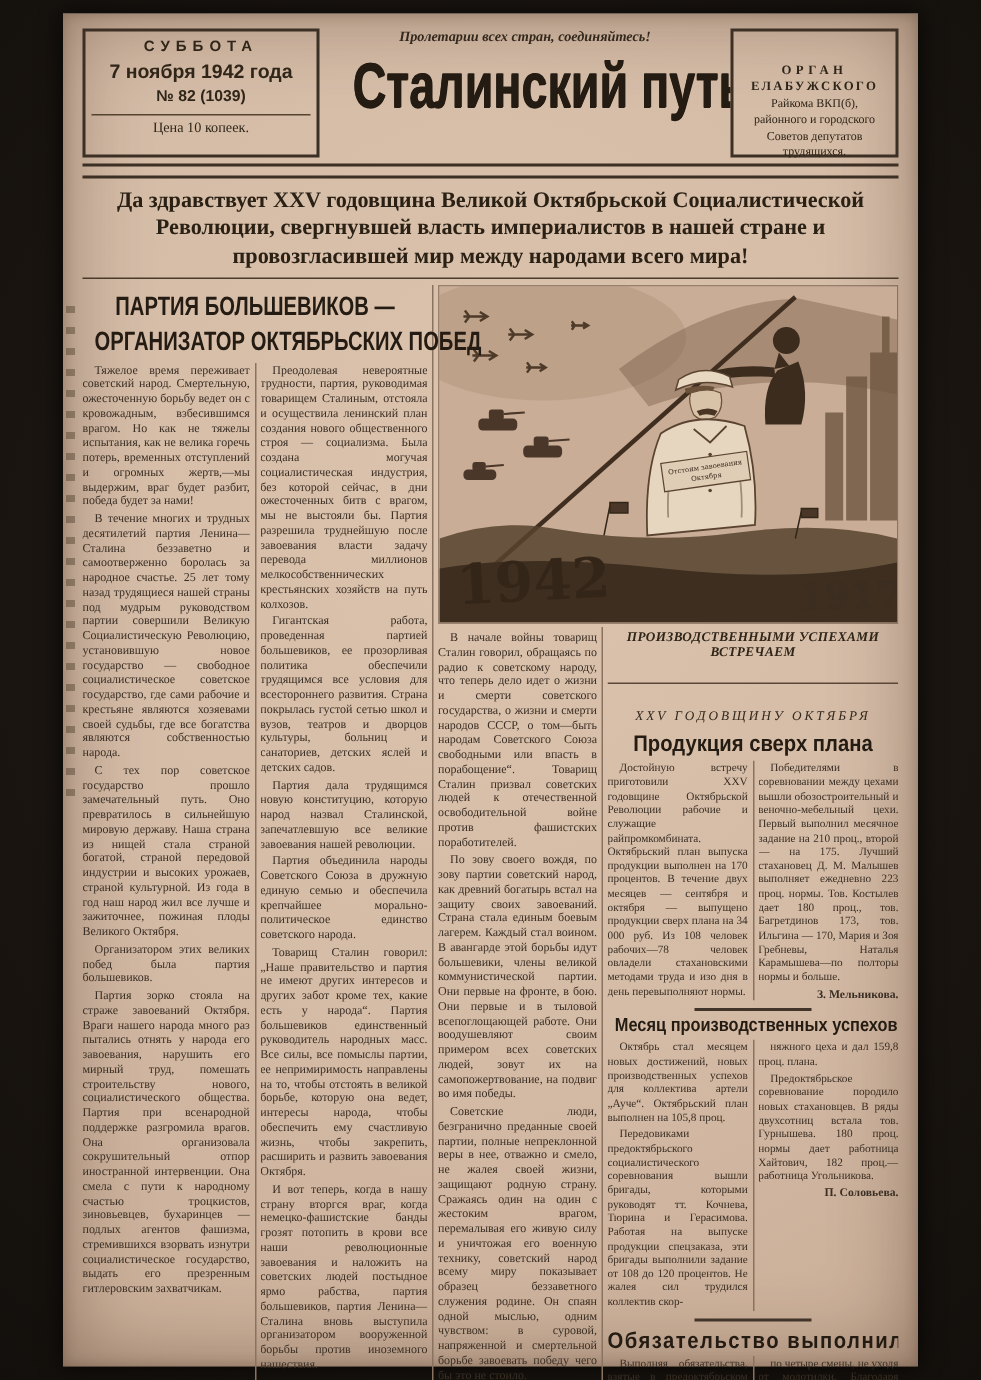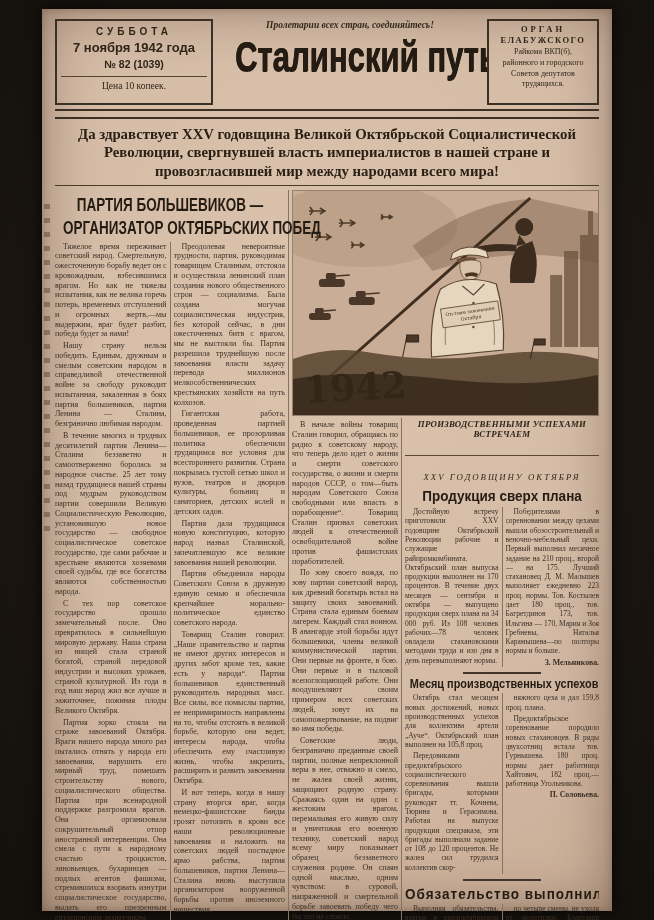--- a/index.html
+++ b/index.html
@@ -31,21 +31,21 @@
   .issue-number{font-family:"Liberation Sans",sans-serif;font-size:10.5px;font-weight:bold;margin-top:3px;}
   .issue-price{font-size:9.5px;margin-top:6px;padding-top:4px;border-top:1px solid #55422f;}
   .masthead-center{flex:1;text-align:center;overflow:hidden;}
   .slogan{font-size:9.5px;font-style:italic;font-weight:bold;color:#33281c;margin-top:1px;}
   .paper-title{
     font-family:"Liberation Sans",sans-serif;font-weight:bold;font-size:37px;color:#241b12;
     white-space:nowrap;transform:scale(.84,1.14);transform-origin:50% 40%;margin-top:6px;
     text-shadow:.6px 0 0 #241b12, 0 .4px 0 #241b12;letter-spacing:0px;
   }
   .organ-box{
-    width:112px;border:2px solid #3c2f23;padding:3px 3px;box-sizing:border-box;
+    width:112px;border:2px solid #3c2f23;padding:20px 3px;box-sizing:border-box;
     text-align:center;color:#2f2518;flex:none;font-size:8px;line-height:1.35;
   }
   .organ-box p{margin:0;}
   .organ-box p:nth-child(1){font-weight:bold;letter-spacing:3px;font-size:8.5px;}
   .organ-box p:nth-child(2){font-weight:bold;letter-spacing:1.5px;font-size:8.5px;}
   .double-rule{height:6px;border-top:2px solid #3c2f23;border-bottom:2px solid #3c2f23;margin-top:4px;}
   
   .banner{
     text-align:center;font-weight:bold;font-size:14.8px;line-height:1.24;color:#2a2014;
     padding:6px 2px 5px;
@@ -123,23 +123,23 @@
   <div class="content">
 
     <div class="left-block">
       <div class="lead-title">
         <div>ПАРТИЯ БОЛЬШЕВИКОВ —</div>
         <div>ОРГАНИЗАТОР ОКТЯБРЬСКИХ ПОБЕД</div>
       </div>
       <div class="cols">
         <div class="col">
             <p>Тяжелое время переживает советский народ. Смертельную, ожесточенную борьбу ведет он с кровожадным, взбесившимся врагом. Но как не тяжелы испытания, как не велика горечь потерь, временных отступлений и огромных жертв,—мы выдержим, враг будет разбит, победа будет за нами!</p>
-            <p>Нашу страну нельзя победить. Единым, дружным и смелым советским народом в справедливой отечественной войне за свободу руководит испытанная, закаленная в боях партия большевиков, партия Ленина — Сталина, безгранично любимая народом.</p>
             <p>В течение многих и трудных десятилетий партия Ленина—Сталина беззаветно и самоотверженно боролась за народное счастье. 25 лет тому назад трудящиеся нашей страны под мудрым руководством партии совершили Великую Социалистическую Революцию, установившую новое государство — свободное социалистическое советское государство, где сами рабочие и крестьяне являются хозяевами своей судьбы, где все богатства являются собственностью народа.</p>
-            <p>С тех пор советское государство прошло замечательный после. Оно превратилось в сильнейшую мировую державу. Наша страна из нищей стала страной богатой, страной передовой индустрии и высоких урожаев, страной культурной. Из года в год наш народ жил все лучше и зажиточнее, пожиная плоды Великого Октября.</p>
+            <p>С тех пор советское государство прошло замечательный путь. Оно превратилось в сильнейшую мировую державу. Наша страна из нищей стала страной богатой, страной передовой индустрии и высоких урожаев, страной культурной. Из года в год наш народ жил все лучше и зажиточнее, пожиная плоды Великого Октября.</p>
+            <p>Организатором этих великих побед была партия большевиков.</p>
             <p>Партия зорко стояла на страже завоеваний Октября. Враги нашего народа много раз пытались отнять у народа его завоевания, нарушить его мирный труд, помешать строительству нового, социалистического общества. Партия при всенародной поддержке разгромила врагов. Она организовала сокрушительный отпор иностранной интервенции. Она смела с пути к народному счастью троцкистов, зиновьевцев, бухаринцев — подлых агентов фашизма, стремившихся взорвать изнутри социалистическое государство, выдать его презренным гитлеровским захватчикам.</p>
           </div>
         <div class="vsep"></div>
         <div class="col">
             <p>Преодолевая невероятные трудности, партия, руководимая товарищем Сталиным, отстояла и осуществила ленинский план создания нового общественного строя — социализма. Была создана могучая социалистическая индустрия, без которой сейчас, в дни ожесточенных битв с врагом, мы не выстояли бы. Партия разрешила труднейшую после завоевания власти задачу перевода миллионов мелкособственнических крестьянских хозяйств на путь колхозов.</p>
             <p>Гигантская работа, проведенная партией большевиков, ее прозорливая политика обеспечили трудящимся все условия для всестороннего развития. Страна покрылась густой сетью школ и вузов, театров и дворцов культуры, больниц и санаториев, детских яслей и детских садов.</p>
             <p>Партия дала трудящимся новую конституцию, которую народ назвал Сталинской, запечатлевшую все великие завоевания нашей революции.</p>
             <p>Партия объединила народы Советского Союза в дружную единую семью и обеспечила крепчайшее морально-политическое единство советского народа.</p>
             <p>Товарищ Сталин говорил: „Наше правительство и партия не имеют других интересов и других забот кроме тех, какие есть у народа“. Партия большевиков единственный руководитель народных масс. Все силы, все помыслы партии, ее непримиримость направлены на то, чтобы отстоять в великой борьбе, которую она ведет, интересы народа, чтобы обеспечить ему счастливую жизнь, чтобы закрепить, расширить и развить завоевания Октября.</p>
             <p>И вот теперь, когда в нашу страну вторгся враг, когда немецко-фашистские банды грозят потопить в крови все наши революционные завоевания и наложить на советских людей постыдное ярмо рабства, партия большевиков, партия Ленина—Сталина вновь выступила организатором вооруженной борьбы против иноземного нашествия.</p>

